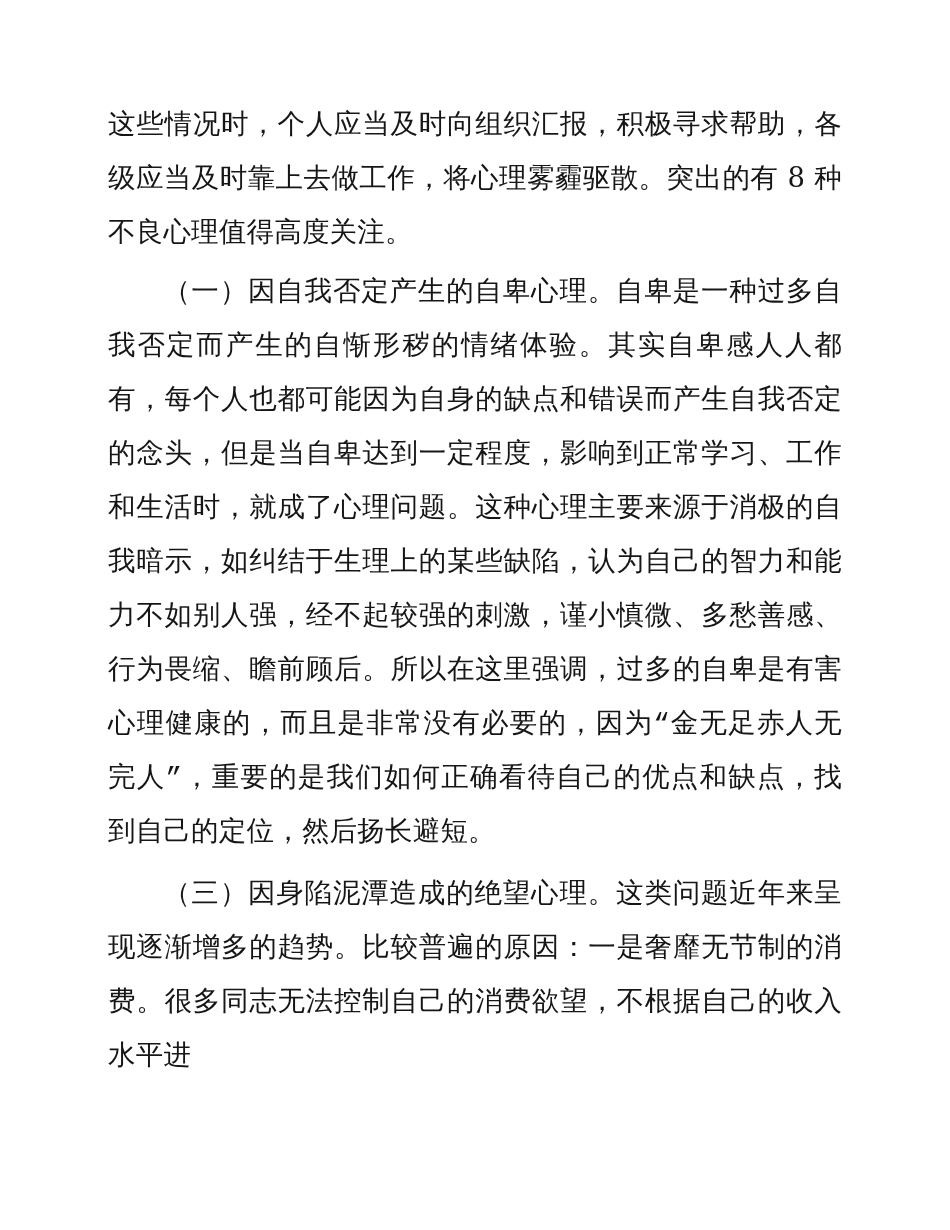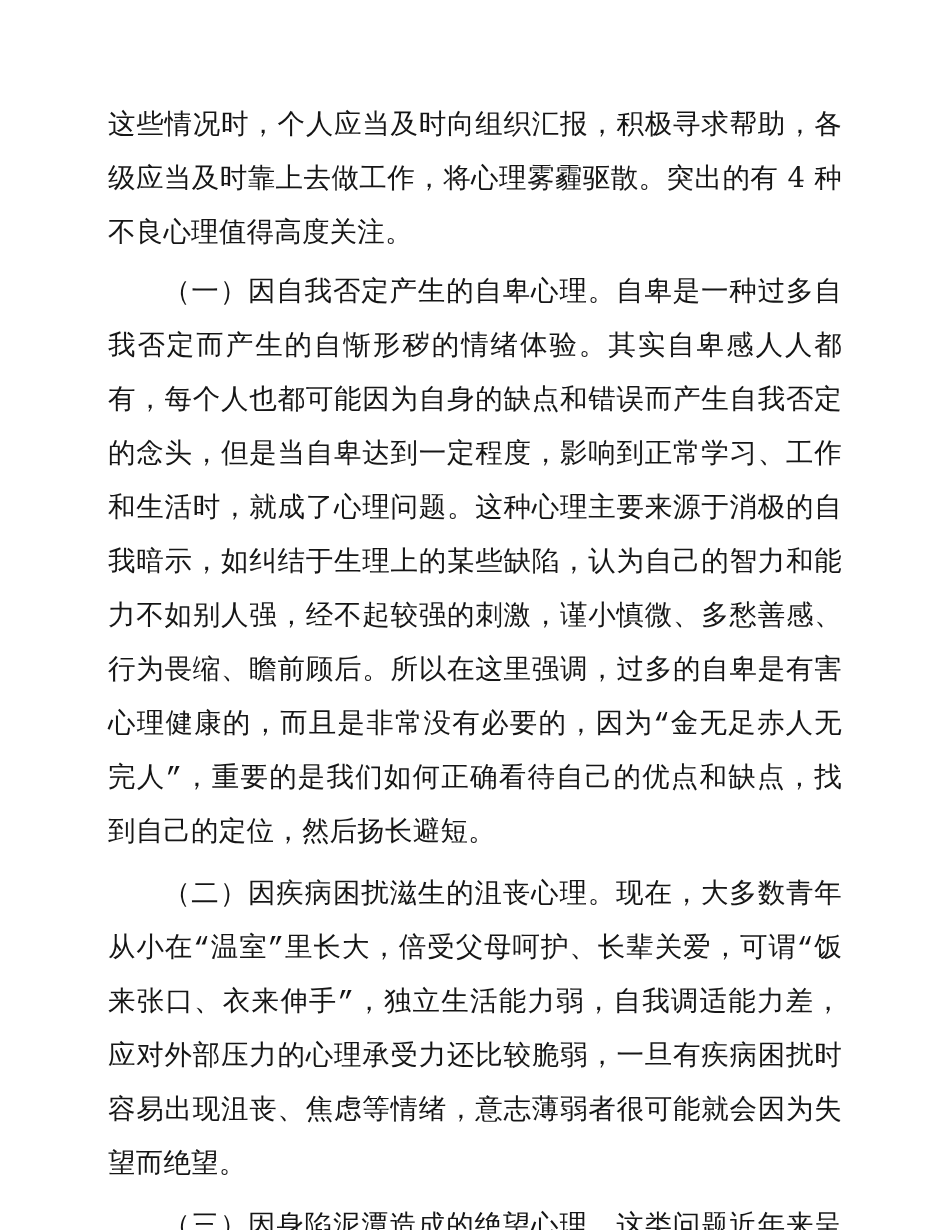--- a/index.html
+++ b/index.html
@@ -40,18 +40,17 @@
   }
   .para + .para {
     margin-top: 8px;
   }
 </style>
 </head>
 <body>
 
 <div class="page">
   <div class="doc-body">
-    <p class="para">这些情况时，个人应当及时向组织汇报，积极寻求帮助，各级应当及时靠上去做工作，将心理雾霾驱散。突出的有 4 种不良心理值得高度关注。</p>
+    <p class="para">这些情况时，个人应当及时向组织汇报，积极寻求帮助，各级应当及时靠上去做工作，将心理雾霾驱散。突出的有 8 种不良心理值得高度关注。</p>
     <p class="para indent">（一）因自我否定产生的自卑心理。自卑是一种过多自我否定而产生的自惭形秽的情绪体验。其实自卑感人人都有，每个人也都可能因为自身的缺点和错误而产生自我否定的念头，但是当自卑达到一定程度，影响到正常学习、工作和生活时，就成了心理问题。这种心理主要来源于消极的自我暗示，如纠结于生理上的某些缺陷，认为自己的智力和能力不如别人强，经不起较强的刺激，谨小慎微、多愁善感、行为畏缩、瞻前顾后。所以在这里强调，过多的自卑是有害心理健康的，而且是非常没有必要的，因为“金无足赤人无完人”，重要的是我们如何正确看待自己的优点和缺点，找到自己的定位，然后扬长避短。</p>
-    <p class="para indent">（二）因疾病困扰滋生的沮丧心理。现在，大多数青年从小在“温室”里长大，倍受父母呵护、长辈关爱，可谓“饭来张口、衣来伸手”，独立生活能力弱，自我调适能力差，应对外部压力的心理承受力还比较脆弱，一旦有疾病困扰时容易出现沮丧、焦虑等情绪，意志薄弱者很可能就会因为失望而绝望。</p>
     <p class="para indent">（三）因身陷泥潭造成的绝望心理。这类问题近年来呈现逐渐增多的趋势。比较普遍的原因：一是奢靡无节制的消费。很多同志无法控制自己的消费欲望，不根据自己的收入水平进</p>
   </div>
 </div>
 
 </body></html>

